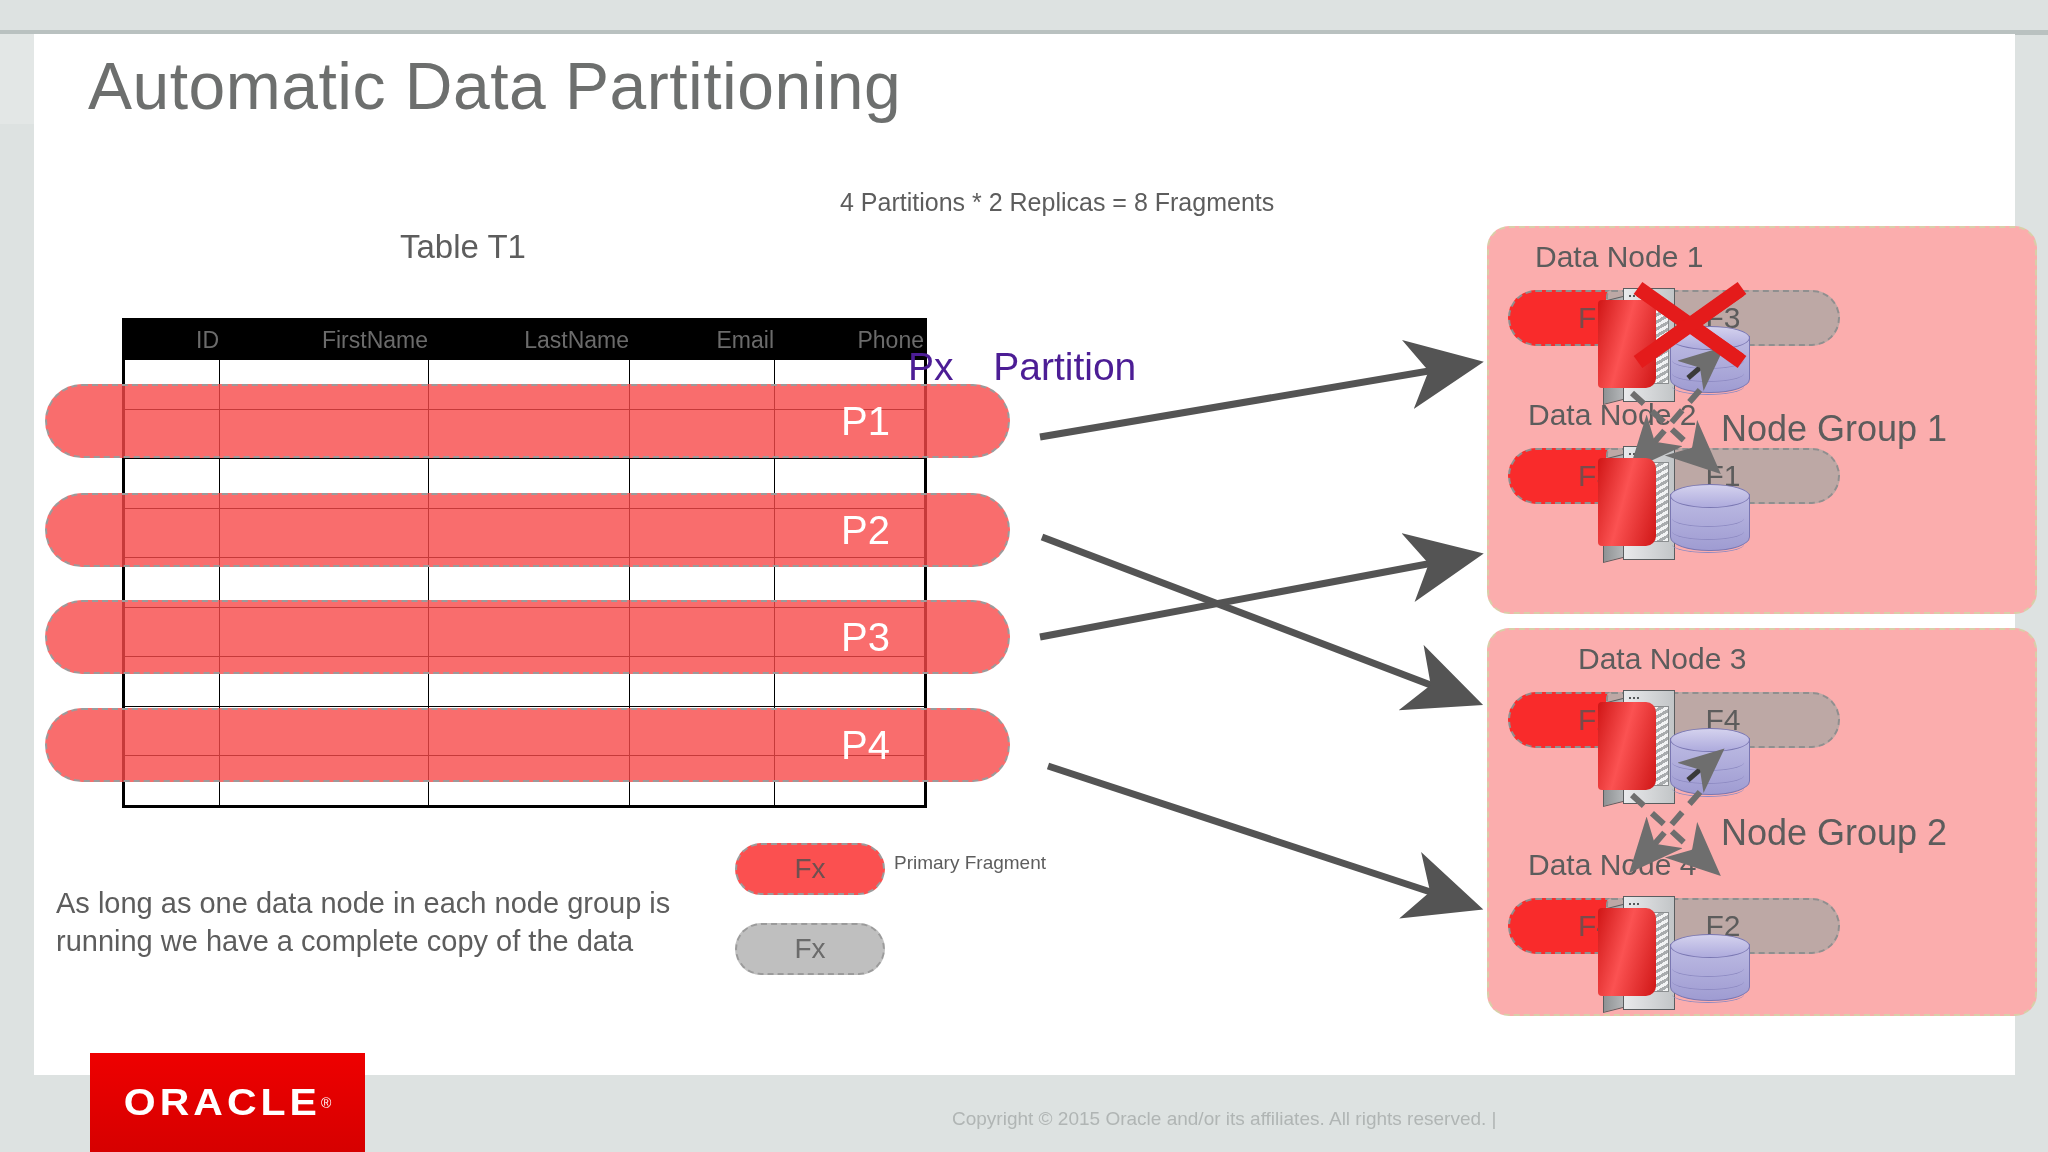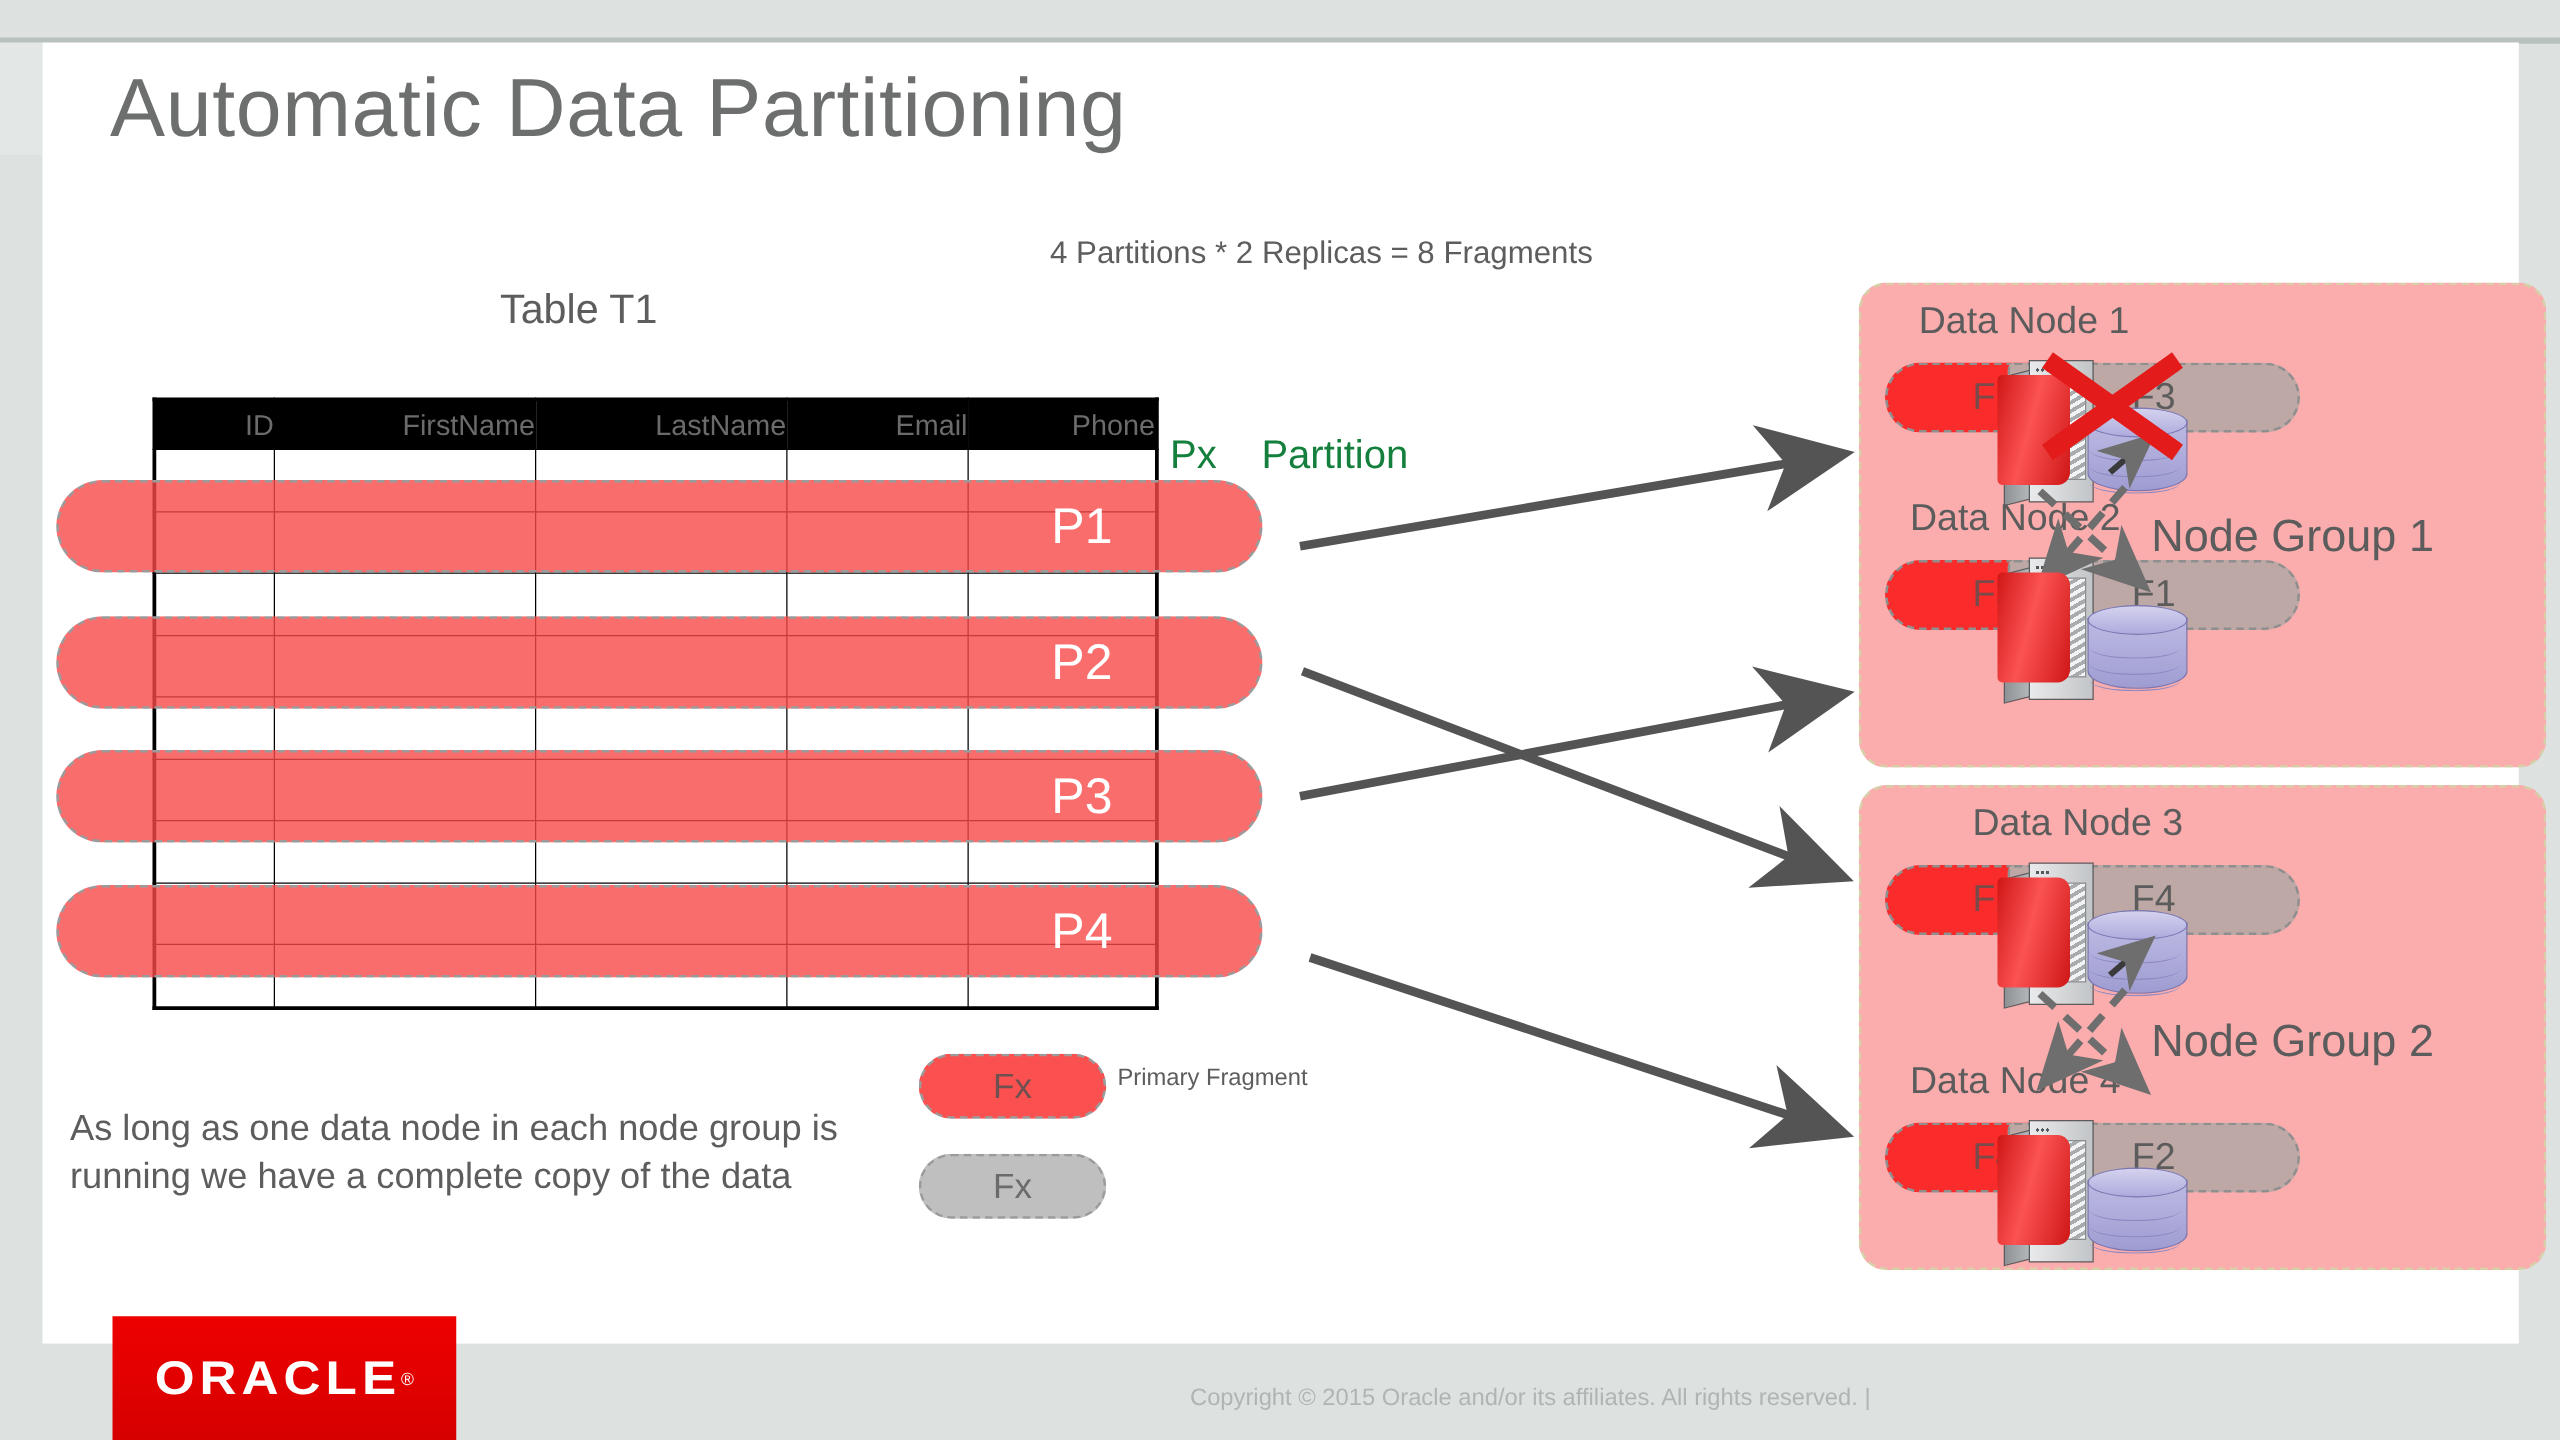--- a/index.html
+++ b/index.html
@@ -90,22 +90,22 @@
     transform: translateY(-50%);
     color:#ffffff; font-size:40px; line-height:1;
   }
   #pill-p1 { top: 384px; }
   #pill-p2 { top: 493px; }
   #pill-p3 { top: 600px; }
   #pill-p4 { top: 708px; }
 
   
   .px-caption {
-    position:absolute; left:936px; top:345px;
-    font-size:32px; color:#15803d; white-space:nowrap;
+    position:absolute; left:908px; top:345px;
+    font-size:39px; color:#4c1d95; white-space:nowrap;
   }
   .px-caption .gap { display:inline-block; width:18px; }
 
   
   .legend-pill {
     position:absolute; width:150px; height:52px;
     border:2px dashed #9b9b9b; border-radius:26px;
     box-sizing:border-box;
     display:flex; align-items:center; justify-content:center;
     font-size:28px;

